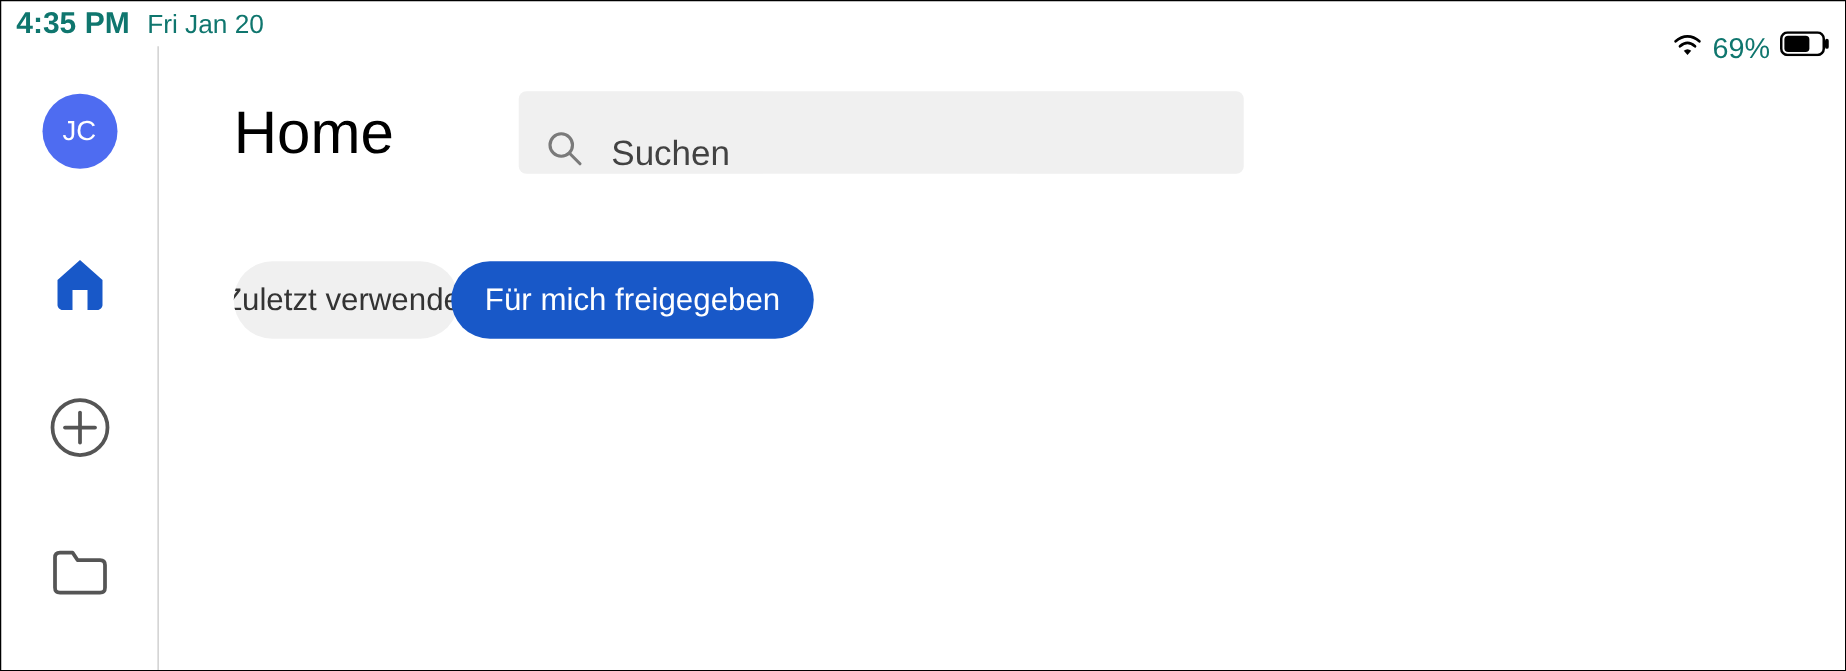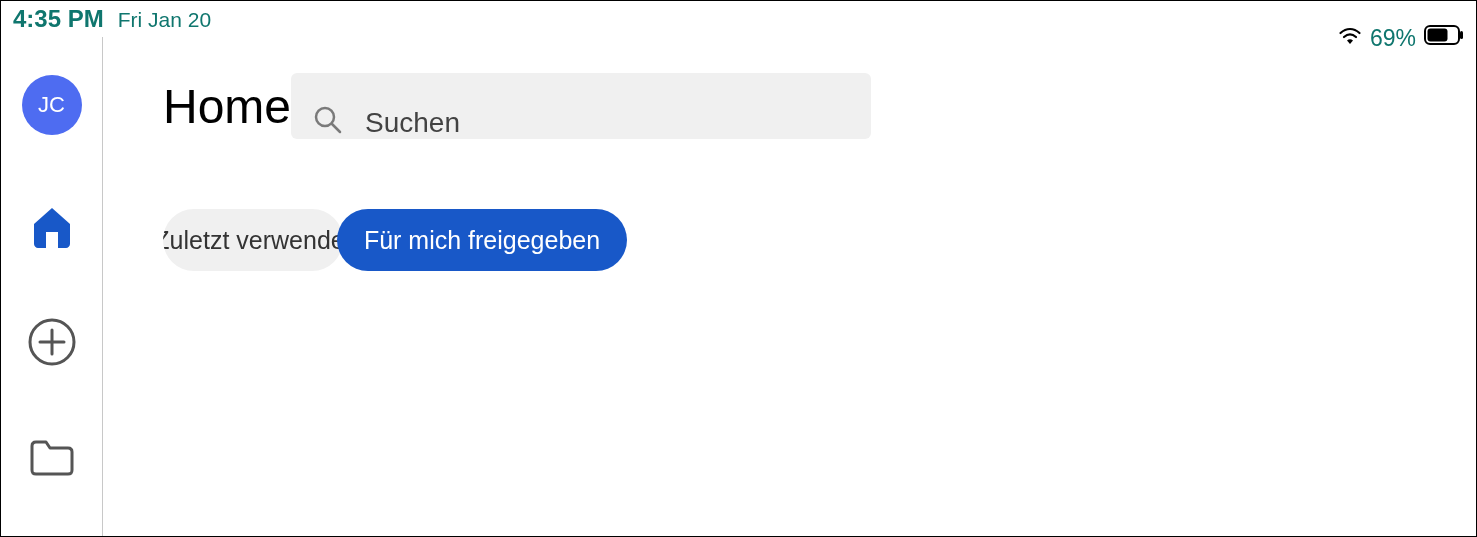--- a/index.html
+++ b/index.html
@@ -47,21 +47,21 @@
     }
     .status-battery-pct {
       font-size: 23px;
       font-weight: 400;
     }
     .app-body {
       display: flex;
       height: calc(100% - 36px);
     }
     .sidebar {
-      width: 102px;
+      width: 126px;
       border-right: 1px solid #c8c8c8;
       display: flex;
       flex-direction: column;
       align-items: center;
       padding-top: 38px;
       gap: 66px;
     }
     .avatar {
       width: 60px;
       height: 60px;
@@ -82,20 +82,21 @@
       justify-content: center;
       cursor: pointer;
     }
     .main {
       flex: 1;
       padding: 36px 40px 0 60px;
     }
     .header-row {
       display: flex;
       align-items: center;
+      gap: 100px;
       margin-bottom: 70px;
     }
     .page-title {
       font-size: 48px;
       font-weight: 400;
       color: #000;
     }
     .search-box {
       display: flex;
       align-items: flex-end;

